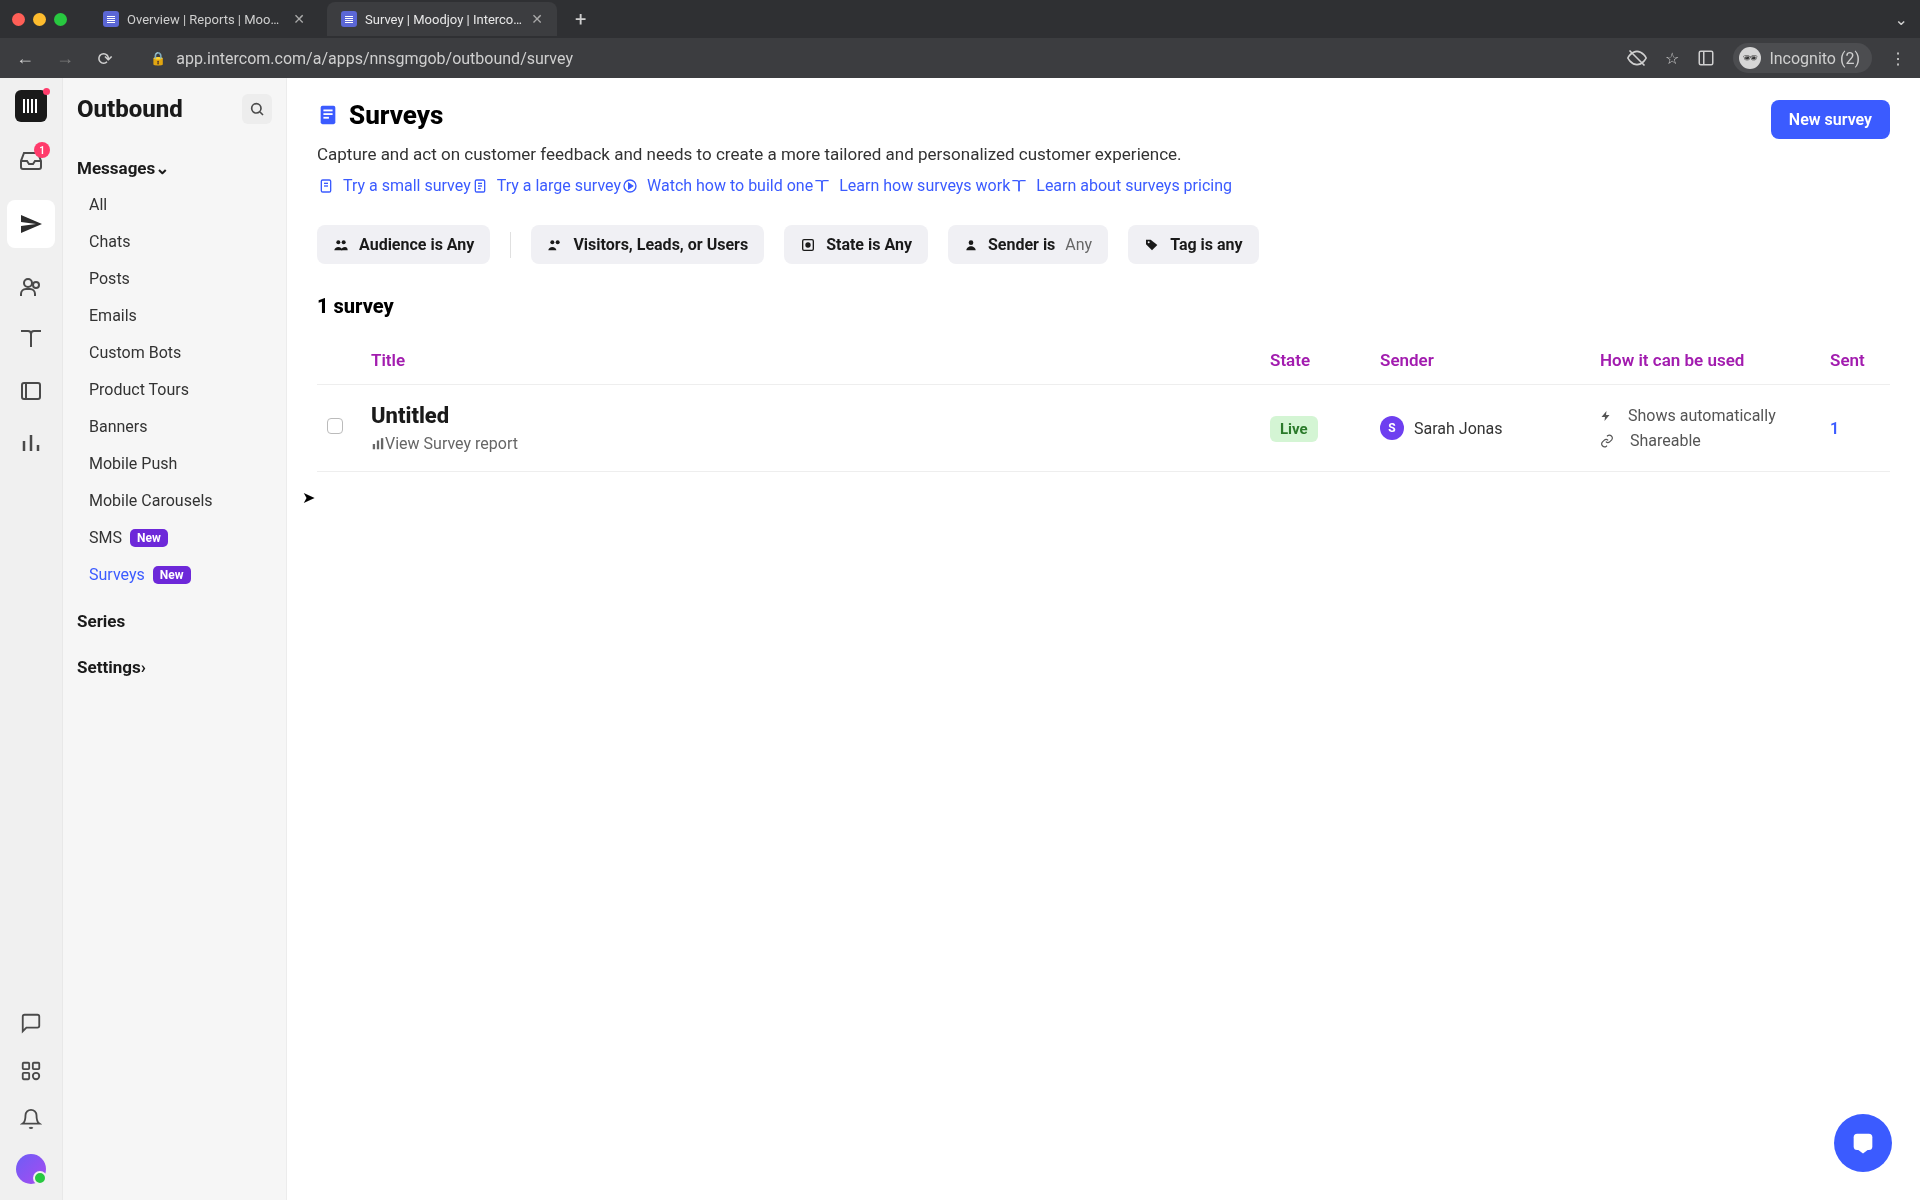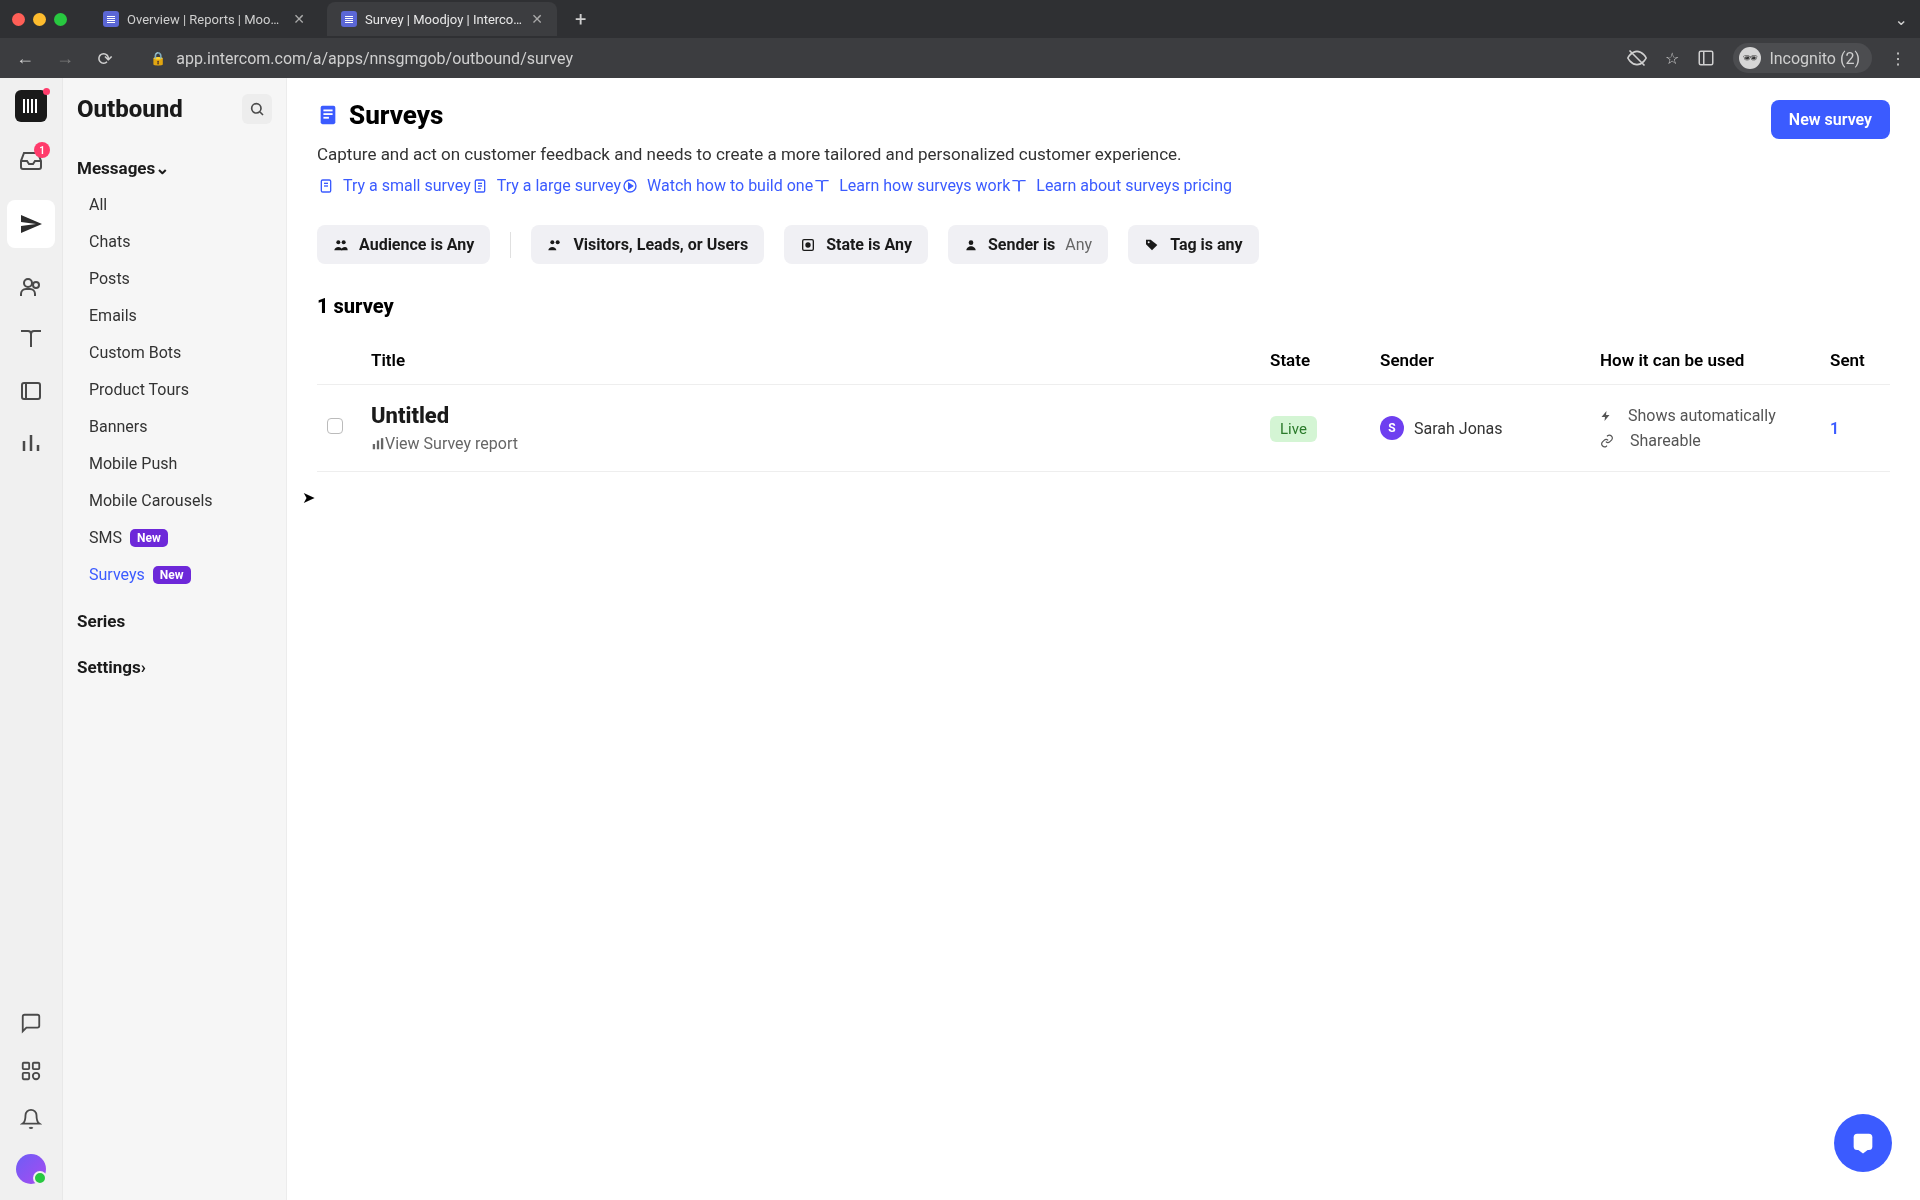--- a/index.html
+++ b/index.html
@@ -69,27 +69,27 @@
     .help-link .hicon { color: #3b5bff; width: 18px; height: 18px; display: flex; align-items: center; justify-content: center; }
 
     .filter-row { display: flex; gap: 20px; align-items: center; margin-top: 30px; }
     .filter-pill { background: #f0f0f4; border-radius: 8px; padding: 10px 16px; display: flex; align-items: center; gap: 10px; font-size: 16px; font-weight: 700; color: #1a1a1a; }
     .filter-pill .light { font-weight: 400; color: #666; }
     .vdiv { width: 1px; height: 26px; background: #e0e0e0; }
 
     .count { font-size: 20px; font-weight: 800; margin-top: 30px; }
 
     .tbl { width: 100%; margin-top: 18px; border-collapse: collapse; }
-    .tbl th { text-align: left; font-weight: 600; color: #000000; font-size: 17px; padding: 14px 10px; border-bottom: 1px solid #eee; }
+    .tbl th { text-align: left; font-weight: 600; color: #a21caf; font-size: 17px; padding: 14px 10px; border-bottom: 1px solid #eee; }
     .tbl td { padding: 18px 10px; border-bottom: 1px solid #eee; vertical-align: middle; font-size: 16px; color: #333; }
     .tbl th.ck, .tbl td.ck { width: 44px; }
     .ckbox { width: 16px; height: 16px; border: 1.5px solid #bbb; border-radius: 4px; display: inline-block; }
     .row-title { font-size: 22px; font-weight: 800; color: #1a1a1a; }
     .row-sub { display: flex; align-items: center; gap: 0; margin-top: 6px; color: #666; font-size: 16px; }
-    .state-badge { background: #d4f5d4; color: #2a7a2a; padding: 4px 10px; border-radius: 6px; font-weight: 400; font-size: 15px; }
+    .state-badge { background: #d4f5d4; color: #2a7a2a; padding: 4px 10px; border-radius: 6px; font-weight: 700; font-size: 15px; }
     .sender-cell { display: flex; align-items: center; gap: 10px; }
     .sender-avatar { width: 24px; height: 24px; border-radius: 50%; background: #6e3ff0; display: flex; align-items: center; justify-content: center; color: #fff; font-size: 12px; font-weight: 700; }
     .usage { display: flex; flex-direction: column; gap: 6px; color: #555; }
     .usage-row { display: flex; align-items: center; gap: 16px; }
     .sent-link { color: #3b5bff; font-weight: 600; }
 
     .cursor { position: absolute; left: 15px; top: 410px; font-size: 16px; color: #000; pointer-events: none; }
 
     .chat-fab { position: absolute; bottom: 28px; right: 28px; width: 58px; height: 58px; border-radius: 50%; background: #3b5bff; display: flex; align-items: center; justify-content: center; color: #fff; }
 

